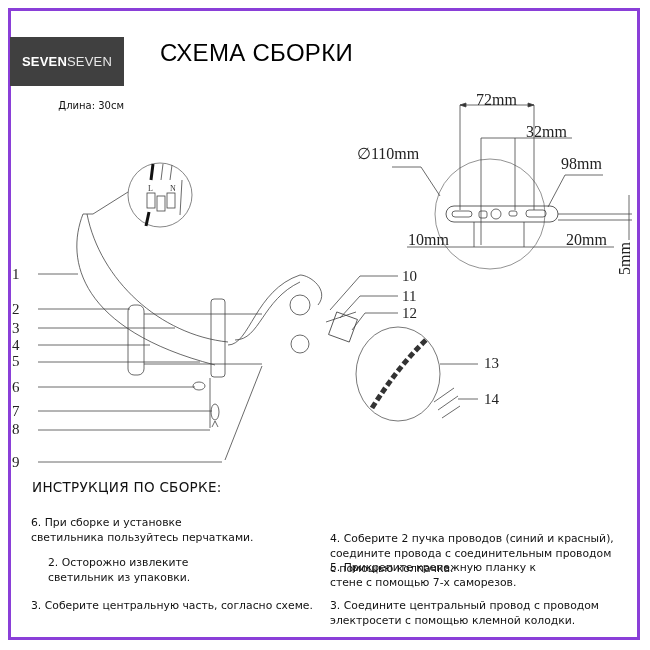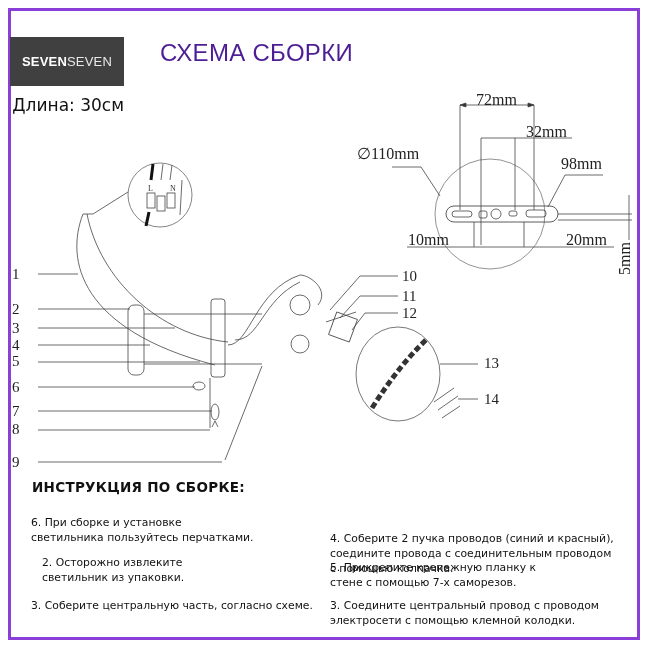--- a/index.html
+++ b/index.html
@@ -1,29 +1,29 @@
 <!DOCTYPE html>
 <html><head>
 <meta charset="utf-8">
 <style>
   html, body { margin:0; padding:0; background:#ffffff; }
   body { width:650px; height:650px; position:relative; overflow:hidden; font-family:"DejaVu Sans", sans-serif; color:#111; }
   .frame { position:absolute; left:8px; top:8px; width:626px; height:626px; border:3px solid #8a3fd8; box-sizing:content-box; }
   .logo { position:absolute; left:10px; top:37px; width:114px; height:49px; background:#404040; color:#fff; display:flex; align-items:center; justify-content:center; font-family:Liberation Sans, sans-serif; font-size:13px; letter-spacing:0.2px; }
   .logo b { font-weight:bold; }
   .logo span.light { font-weight:normal; color:#e8e8e8; }
-  .dims { position:absolute; left:10px; top:98px; width:114px; text-align:right; font-size:17px; line-height:15px; color:#111; }
-  .title { position:absolute; left:160px; top:37px; font-size:24px; line-height:31px; letter-spacing:0.3px; color:#4c1d95; font-family:"Liberation Sans", sans-serif; }
+  .dims { position:absolute; left:10px; top:98px; width:114px; text-align:right; font-size:10px; line-height:15px; color:#111; }
+  .title { position:absolute; left:160px; top:37px; font-size:24px; line-height:31px; letter-spacing:0.3px; color:#000000; font-family:"Liberation Sans", sans-serif; }
   .drawing { position:absolute; left:0; top:0; width:650px; height:650px; }
   .drawing text.num { font-family:"Liberation Serif", serif; font-size:15px; fill:#222; }
   .drawing text.mm { font-family:"Liberation Serif", serif; font-size:16px; fill:#222; }
-  .instr-head { position:absolute; left:32px; top:479px; font-size:13.5px; font-weight:bold; letter-spacing:0.3px; color:#111; }
+  .instr-head { position:absolute; left:32px; top:479px; font-size:13.5px; font-weight:normal; letter-spacing:0.3px; color:#111; }
   .step { position:absolute; font-size:10.8px; line-height:15px; color:#111; white-space:pre-line; }
   .s1 { left:31px; top:515px; }
-  .s2 { left:42px; top:555px; }
+  .s2 { left:48px; top:555px; }
   .s3 { left:31px; top:598px; }
   .s4 { left:330px; top:507px;margin-top:24px; }
   .s5 { left:330px; top:560px; }
   .s6 { left:330px; top:598px; }
 </style>
 </head>
 <body>
 
 <div class="frame"></div>
 

